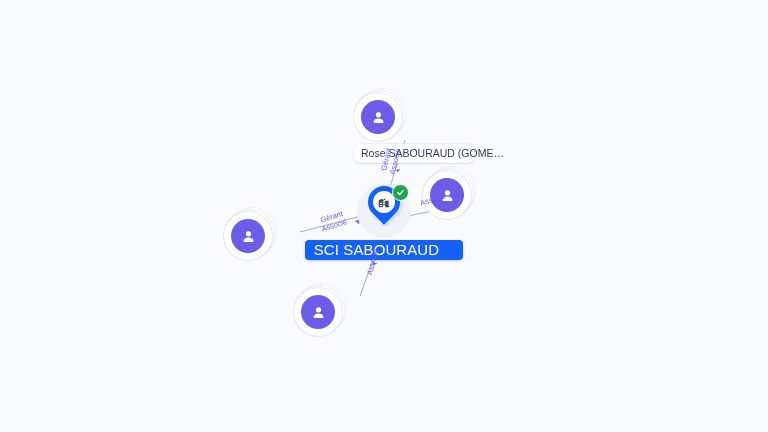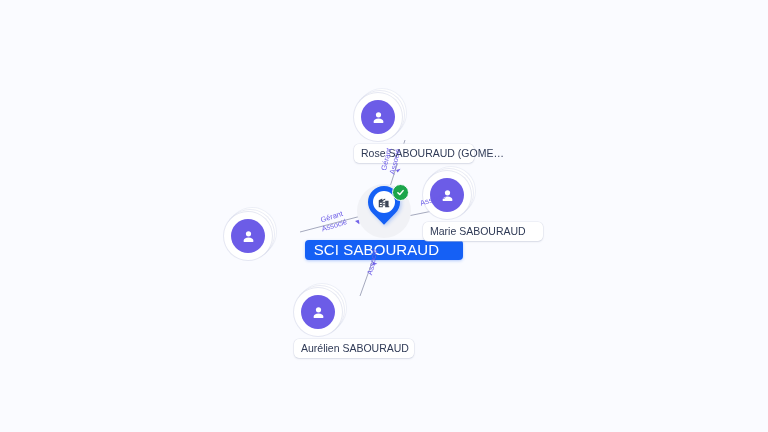--- a/index.html
+++ b/index.html
@@ -214,21 +214,20 @@
   <div class="person-node" style="left:483px; top:195px;">
     <div class="avatar-wrap">
       <div class="avatar-halo"></div>
       <div class="avatar-circle">
         <svg width="17" height="17" viewBox="0 0 24 24" fill="#ffffff">
           <circle cx="12" cy="8.2" r="3.7"></circle>
           <path d="M12 13.4c-3.9 0-7 2.2-7 4.9 0 .8.6 1.4 1.4 1.4h11.2c.8 0 1.4-.6 1.4-1.4 0-2.7-3.1-4.9-7-4.9z"></path>
         </svg>
       </div>
     </div>
-    <div class="node-chip">Marie SABOURAUD</div>
   </div>
 
   <div class="person-node" style="left:284px; top:236px;">
     <div class="avatar-wrap">
       <div class="avatar-halo"></div>
       <div class="avatar-circle">
         <svg width="17" height="17" viewBox="0 0 24 24" fill="#ffffff">
           <circle cx="12" cy="8.2" r="3.7"></circle>
           <path d="M12 13.4c-3.9 0-7 2.2-7 4.9 0 .8.6 1.4 1.4 1.4h11.2c.8 0 1.4-.6 1.4-1.4 0-2.7-3.1-4.9-7-4.9z"></path>
         </svg>
@@ -239,21 +238,20 @@
   <div class="person-node" style="left:354px; top:312px;">
     <div class="avatar-wrap">
       <div class="avatar-halo"></div>
       <div class="avatar-circle">
         <svg width="17" height="17" viewBox="0 0 24 24" fill="#ffffff">
           <circle cx="12" cy="8.2" r="3.7"></circle>
           <path d="M12 13.4c-3.9 0-7 2.2-7 4.9 0 .8.6 1.4 1.4 1.4h11.2c.8 0 1.4-.6 1.4-1.4 0-2.7-3.1-4.9-7-4.9z"></path>
         </svg>
       </div>
     </div>
-    <div class="node-chip">Aurélien SABOURAUD</div>
   </div>
 
   <div class="edge-label" style="left:378px; top:152px; transform: rotate(-76deg);">
     <span>Gérant</span>
     <span>Associé</span>
   </div>
 
   <div class="edge-label" style="left:420px; top:196px; transform: rotate(-17deg);">
     <span>Associé</span>
   </div>

